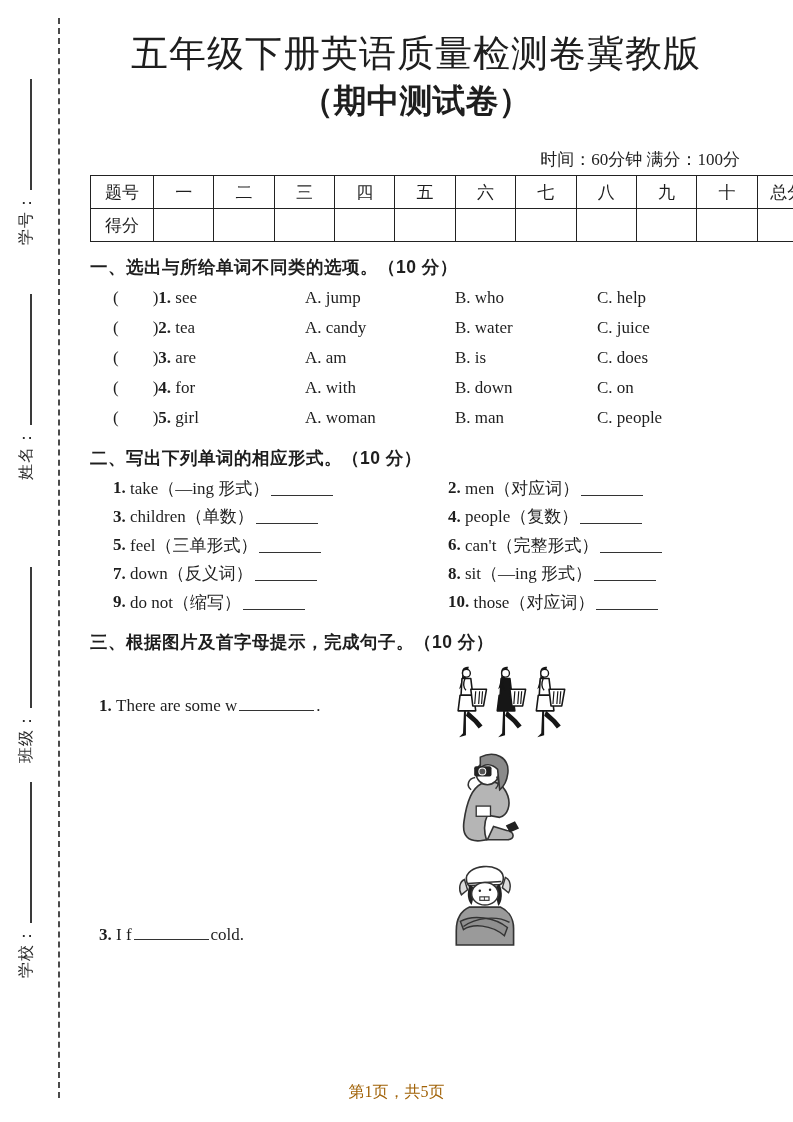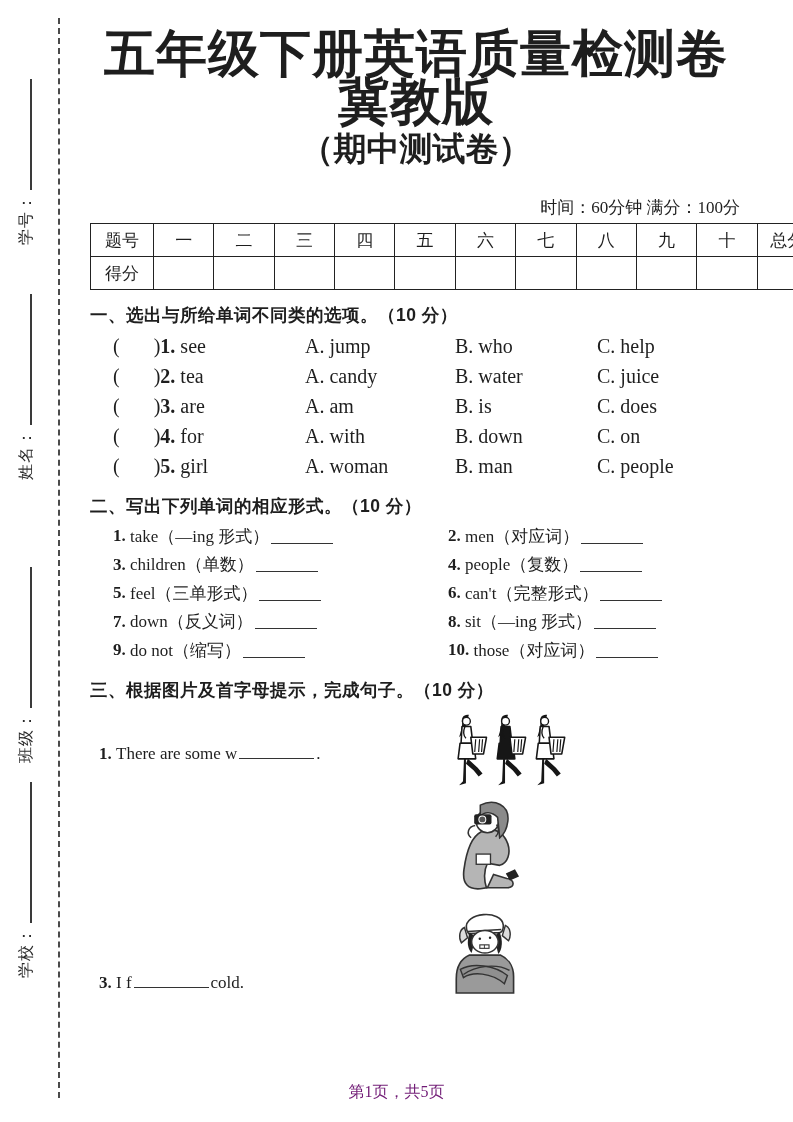--- a/index.html
+++ b/index.html
@@ -12,47 +12,47 @@
   .seal-line{position:absolute; left:58px; top:18px; height:1080px; width:0;
     border-left:2px dashed #4a4a4a;}
   .seal-field{position:absolute; height:22px; display:flex; align-items:center;
     transform:rotate(-90deg); white-space:nowrap;}
   .seal-field .lbl{font-size:16px; color:#2a2a2a; letter-spacing:1px;
     font-family:"Liberation Sans","DejaVu Sans",sans-serif;}
   .seal-field .wline{flex:1; height:0; border-bottom:2px solid #3a3a3a;
     margin:10px 4px 0 4px;}
   
   .content{position:absolute; left:90px; top:0; width:652px;}
-  .title{margin:30px 0 0 0; font-size:51px; line-height:48px; font-weight:700;
+  .title{margin:30px 0 0 0; font-size:37px; line-height:48px; font-weight:400;
     text-align:center; letter-spacing:1px;}
   .subtitle{margin:2px 0 0 0; font-size:33px; line-height:42px; font-weight:700;
     text-align:center;}
   .meta{margin:26px 2px 4px 0; font-size:17px; text-align:right;}
   
   table.score{width:728px; border-collapse:collapse; table-layout:fixed;}
   table.score td{border:1.6px solid #222; height:32px; text-align:center;
     font-size:17px; padding:0;}
   table.score td.first{width:62px;}
   
   .sec-title{margin:13px 0 4px 0; font-size:17.5px; font-weight:700;
     font-family:"Liberation Sans","DejaVu Sans",sans-serif; letter-spacing:.5px;}
   .q-row{display:grid; grid-template-columns:192px 150px 142px auto;
-    height:30px; align-items:center; padding-left:23px; font-size:20px;}
+    height:30px; align-items:center; padding-left:23px; font-size:17px;}
   .stem b,.wf b,.sent b{font-weight:700;}
   .ans-gap{display:inline-block; width:34px;}
   .wf-grid{display:grid; grid-template-columns:335px auto; padding-left:23px;}
   .wf{height:28.5px; display:flex; align-items:center; font-size:17px;}
   .blank{display:inline-block; width:62px; height:14px;
     border-bottom:1.6px solid #333; margin:0 2px;}
   .blank.w75{width:75px;}
   .sent-item{position:relative; padding-left:23px;}
   .sent{font-size:17px; position:absolute; left:9px;}
   .illus{position:absolute;}
   .footer{position:absolute; left:0; top:1082px; width:793px; text-align:center;
-    font-size:16px; color:#701a75;}
+    font-size:16px; color:#a16207;}
 </style>
 </head>
 <body>
 
 <div class="page">
 
   <div class="seal-line"></div>
 
   <div class="seal-field" style="width:170px; left:-59px; top:149px;">
     <span class="lbl">学号：</span>

